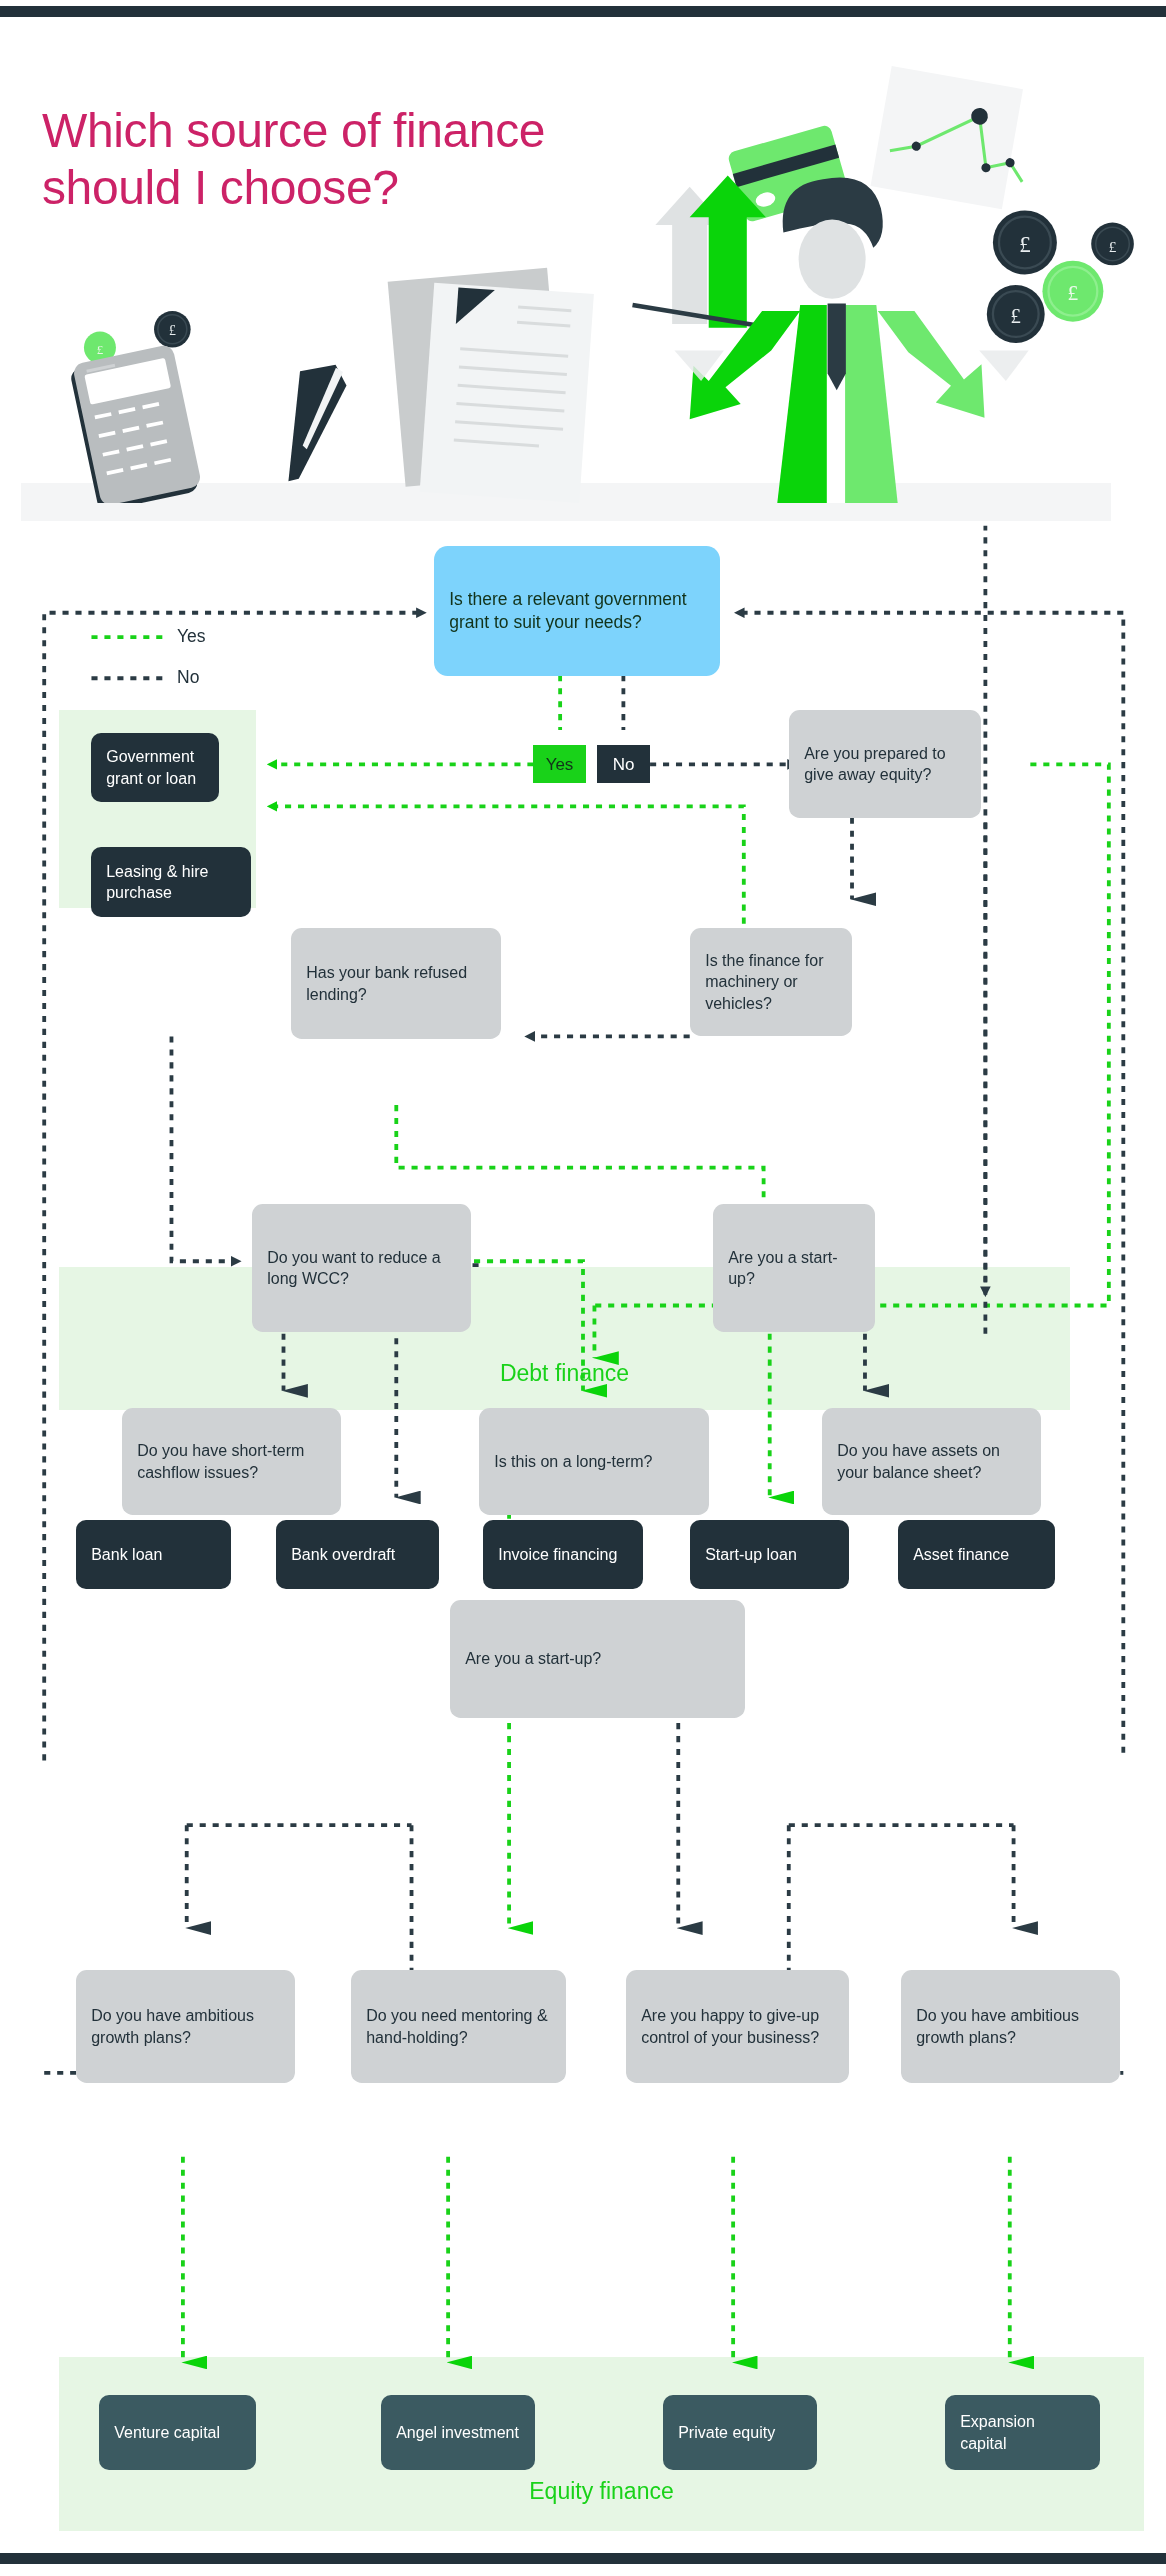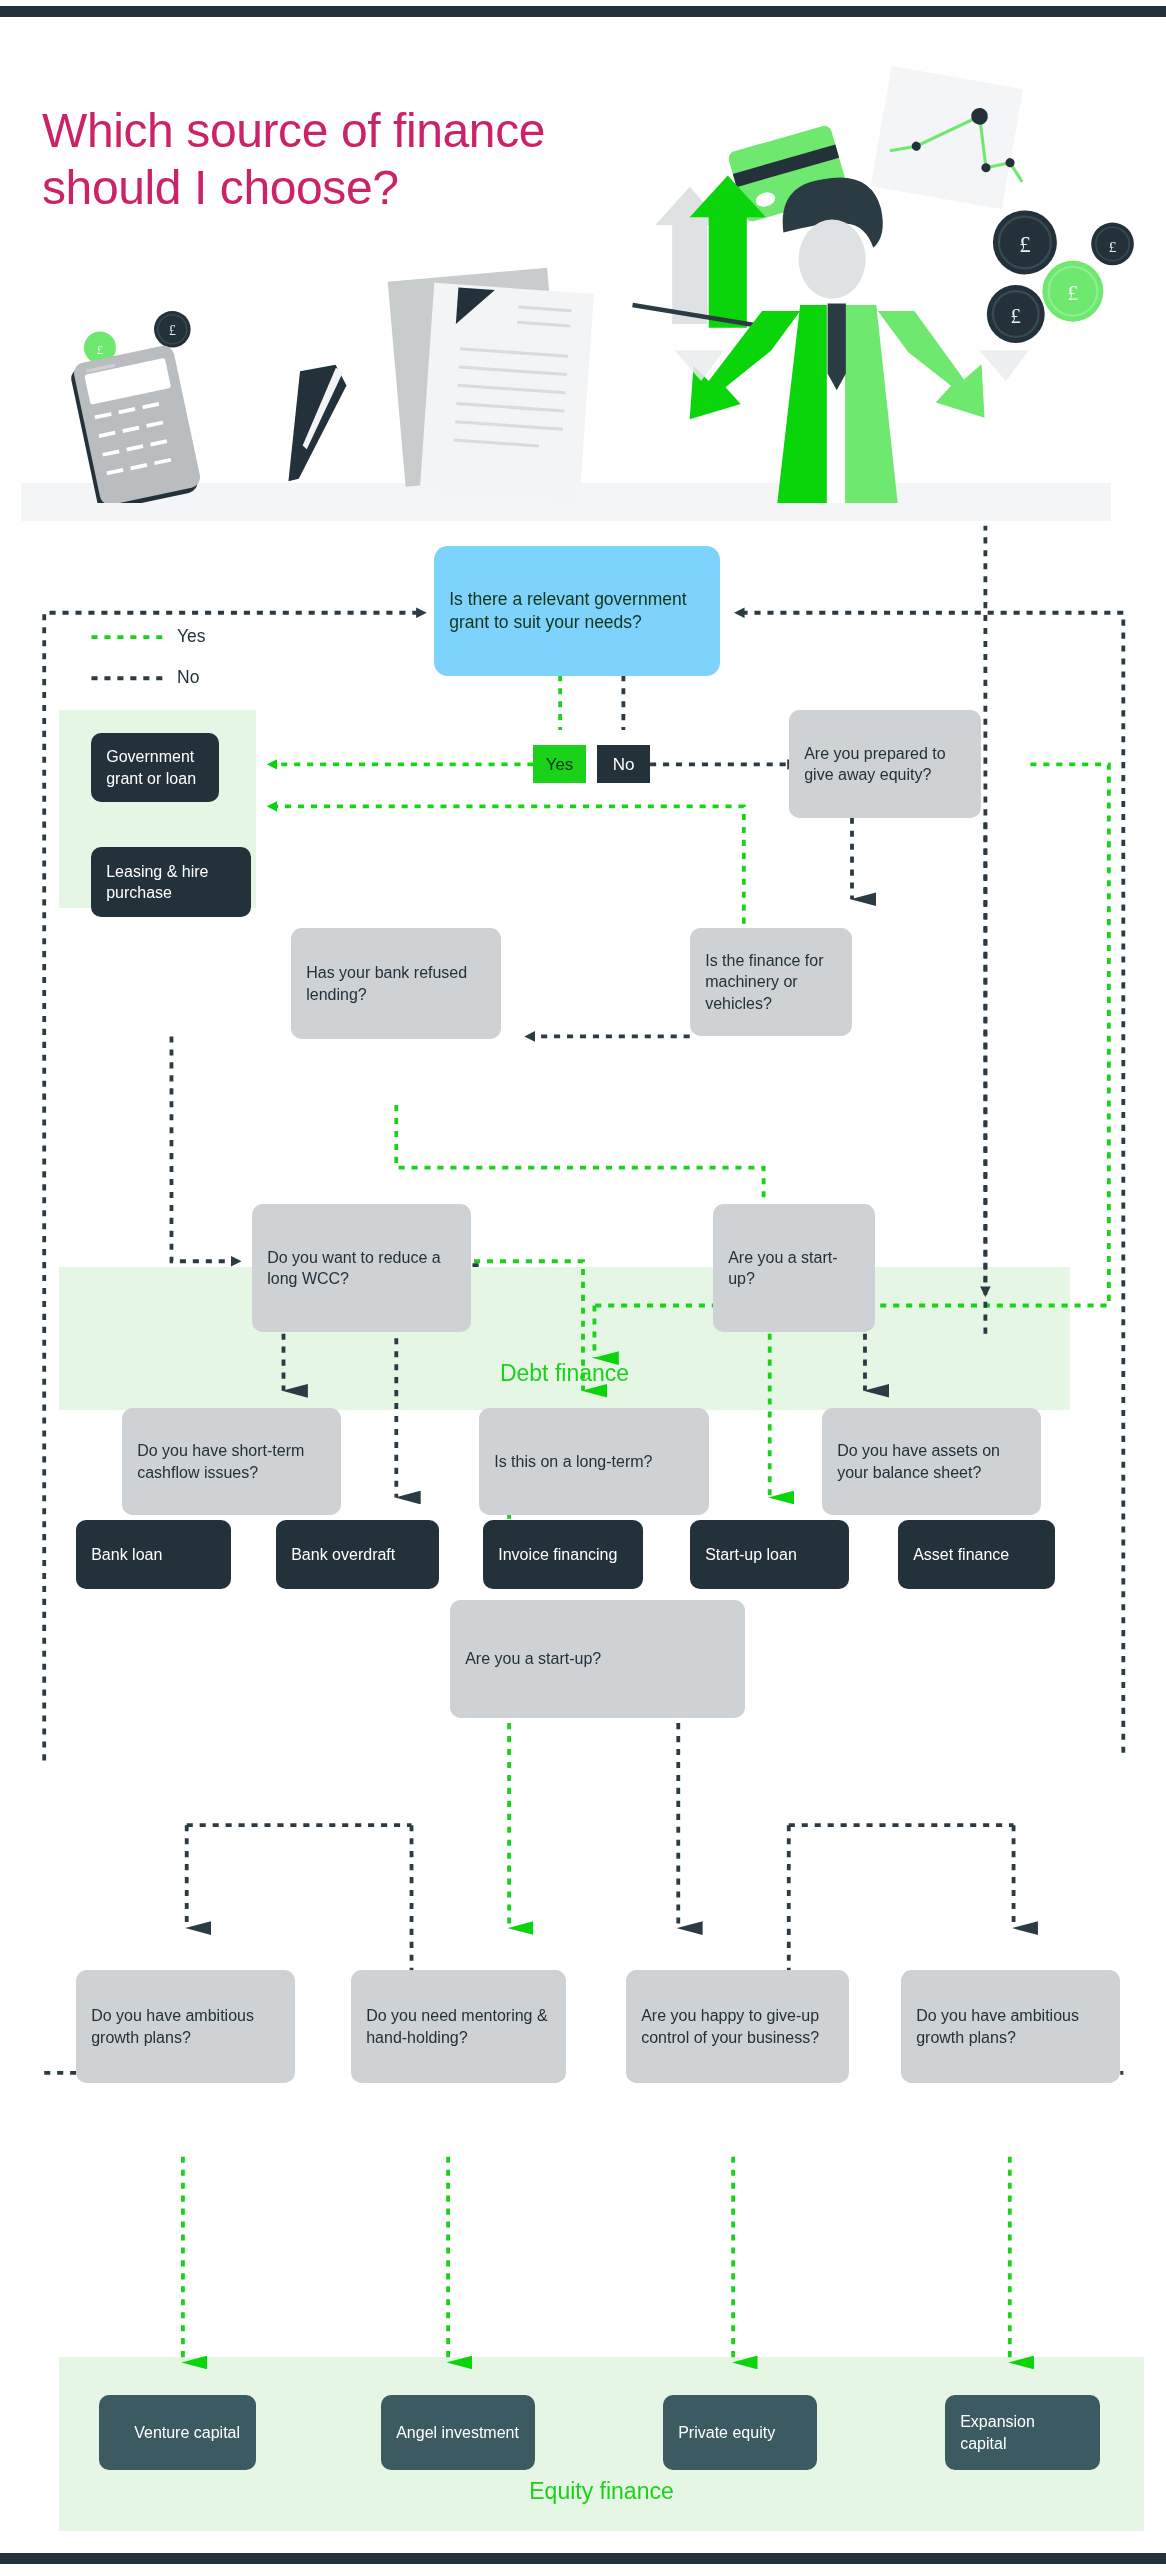--- a/index.html
+++ b/index.html
@@ -366,21 +366,21 @@
     <div class="node q" style="left:351px;top:1467px;width:215px;height:113px;">
       <span>Do you need mentoring &amp; hand-holding?</span>
     </div>
     <div class="node q" style="left:626px;top:1467px;width:223px;height:113px;">
       <span>Are you happy to give-up control of your business?</span>
     </div>
     <div class="node q" style="left:901px;top:1467px;width:219px;height:113px;">
       <span>Do you have ambitious growth plans?</span>
     </div>
 
-    <div class="node res-eq" style="left:99px;top:1892px;width:157px;height:75px;padding-left:20px;">
+    <div class="node res-eq" style="left:99px;top:1892px;width:157px;height:75px;">
       <span>Venture capital</span>
     </div>
     <div class="node res-eq" style="left:381px;top:1892px;width:154px;height:75px;">
       <span>Angel investment</span>
     </div>
     <div class="node res-eq" style="left:663px;top:1892px;width:154px;height:75px;">
       <span>Private equity</span>
     </div>
     <div class="node res-eq" style="left:945px;top:1892px;width:155px;height:75px;">
       <span>Expansion capital</span>

